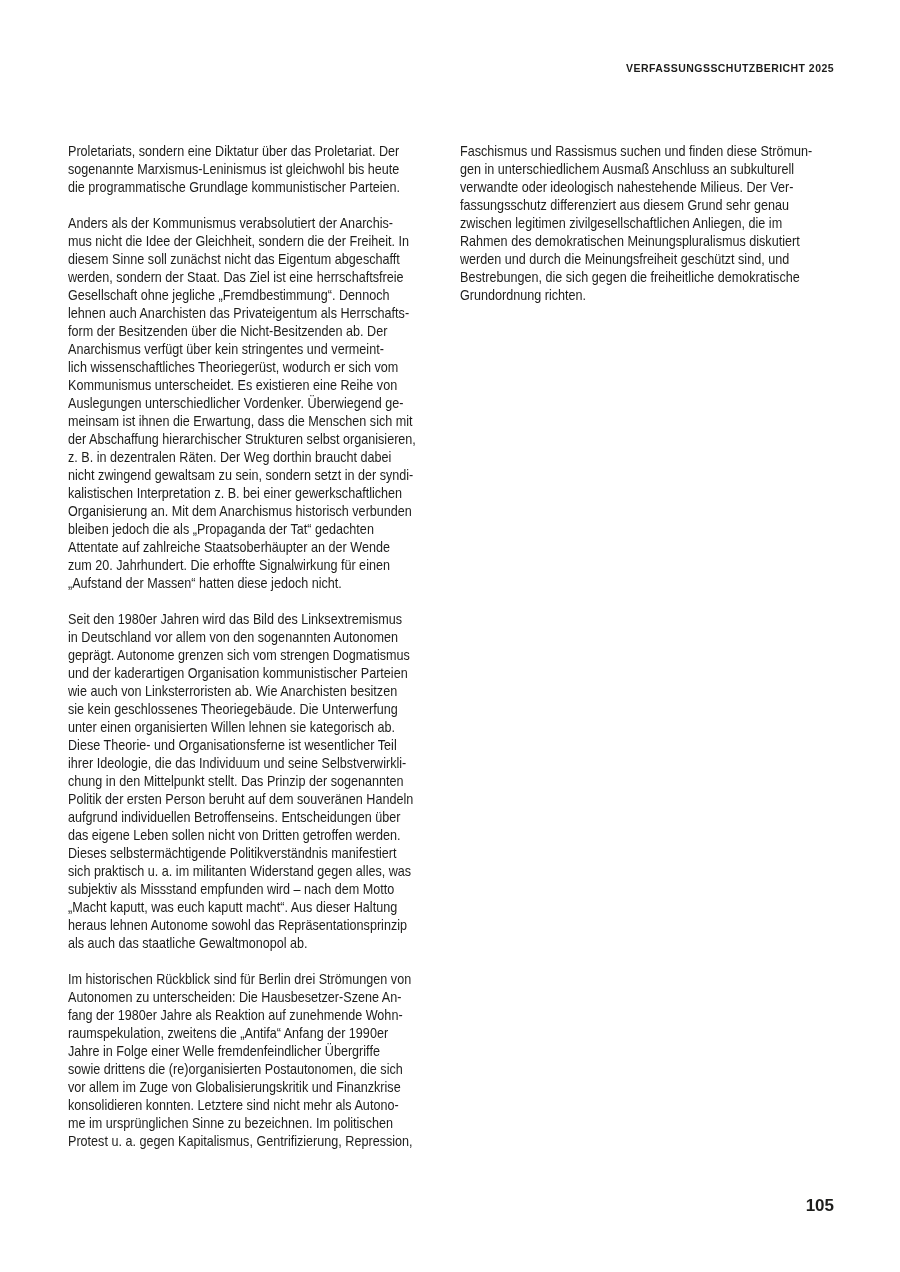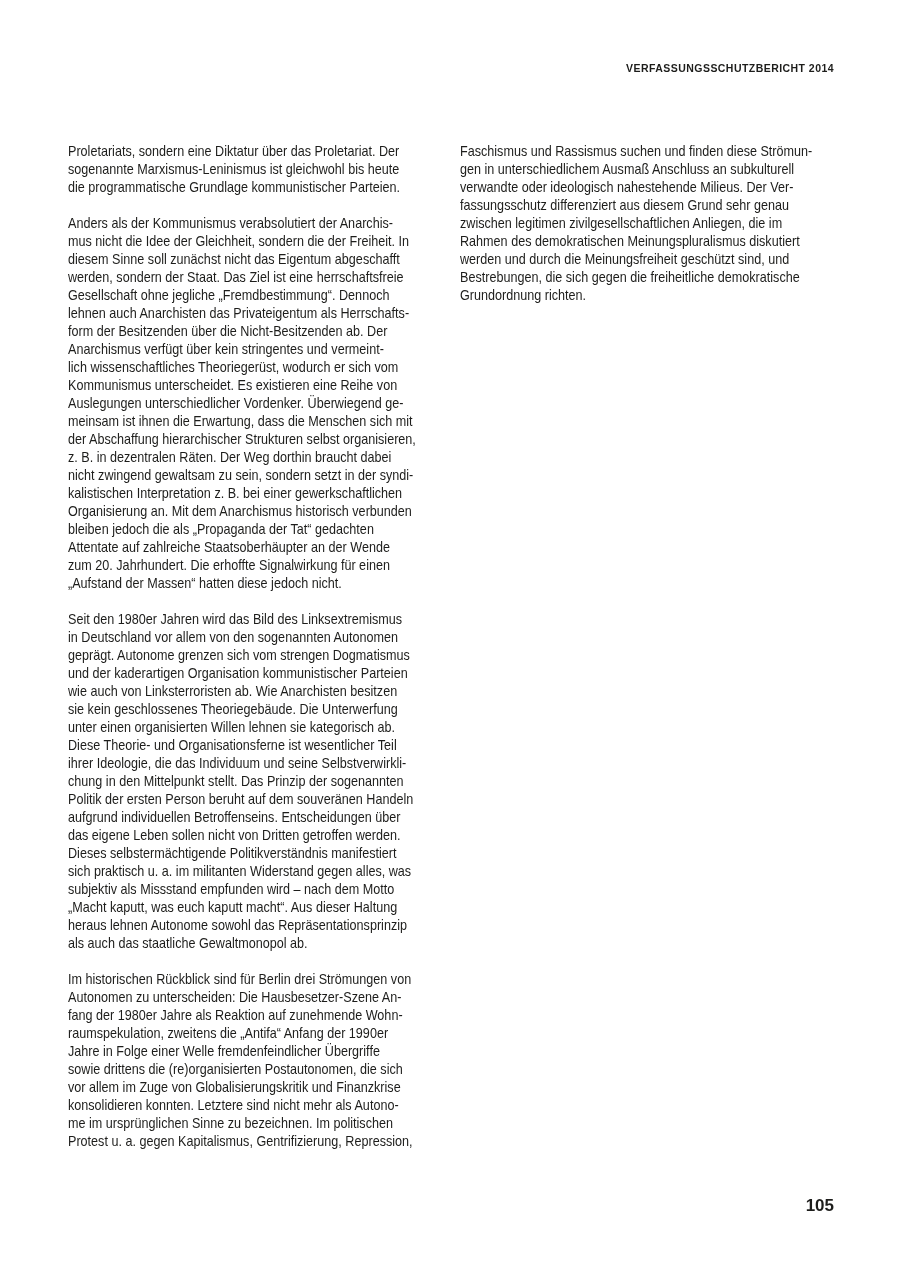--- a/index.html
+++ b/index.html
@@ -45,21 +45,21 @@
     font-weight: 700;
     color: #1d1d1b;
     text-align: right;
   }
 </style>
 </head>
 <body>
 
 <div>
 
-  <div class="page-header">VERFASSUNGSSCHUTZBERICHT 2014</div>
+  <div class="page-header">VERFASSUNGSSCHUTZBERICHT 2025</div>
 
   <div class="column col-left">
       <p>Proletariats, sondern eine Diktatur über das Proletariat. Der
 sogenannte Marxismus-Leninismus ist gleichwohl bis heute
 die programmatische Grundlage kommunistischer Parteien.</p>
       <p>Anders als der Kommunismus verabsolutiert der Anarchis-
 mus nicht die Idee der Gleichheit, sondern die der Freiheit. In
 diesem Sinne soll zunächst nicht das Eigentum abgeschafft
 werden, sondern der Staat. Das Ziel ist eine herrschaftsfreie
 Gesellschaft ohne jegliche „Fremdbestimmung“. Dennoch

